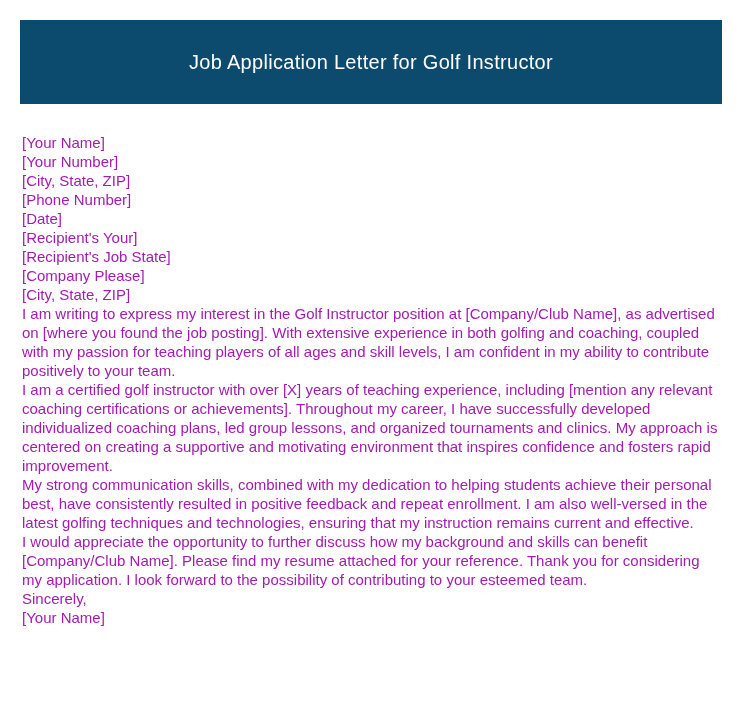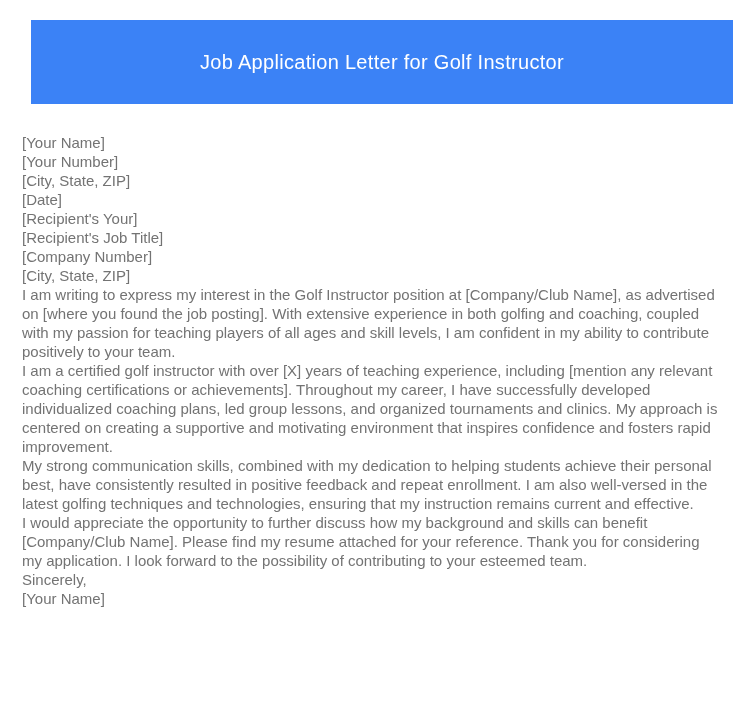--- a/index.html
+++ b/index.html
@@ -14,40 +14,39 @@
     height: 724px;
     background: #ffffff;
     overflow: hidden;
   }
   .banner {
     position: absolute;
     left: 20px;
     top: 20px;
     width: 702px;
     height: 84px;
-    background: #3b82f6;
+    background: #0c4a6e;
     display: flex;
     align-items: center;
     justify-content: center;
-    margin-left: 11px;
   }
   .banner h1 {
     margin: 0;
     color: #ffffff;
     font-size: 20px;
     font-weight: 500;
     letter-spacing: 0.3px;
     white-space: nowrap;
   }
   .letter {
     position: absolute;
     left: 22px;
     top: 133px;
     width: 700px;
-    color: #737373;
+    color: #a21caf;
     font-size: 15px;
     line-height: 19px;
     text-align: left;
   }
   .letter p,
   .letter div {
     margin: 0;
     padding: 0;
   }
 </style>
@@ -57,25 +56,26 @@
 <div class="page">
 
   <header class="banner">
     <h1>Job Application Letter for Golf Instructor</h1>
   </header>
 
   <main class="letter">
     <div>[Your Name]</div>
     <div>[Your Number]</div>
     <div>[City, State, ZIP]</div>
+    <div>[Phone Number]</div>
     <div>[Date]</div>
 
     <div>[Recipient's Your]</div>
-    <div>[Recipient's Job Title]</div>
-    <div>[Company Number]</div>
+    <div>[Recipient's Job State]</div>
+    <div>[Company Please]</div>
     <div>[City, State, ZIP]</div>
 
 
     <p>I am writing to express my interest in the Golf Instructor position at [Company/Club Name], as advertised on [where you found the job posting]. With extensive experience in both golfing and coaching, coupled with my passion for teaching players of all ages and skill levels, I am confident in my ability to contribute positively to your team.</p>
     <p>I am a certified golf instructor with over [X] years of teaching experience, including [mention any relevant coaching certifications or achievements]. Throughout my career, I have successfully developed individualized coaching plans, led group lessons, and organized tournaments and clinics. My approach is centered on creating a supportive and motivating environment that inspires confidence and fosters rapid improvement.</p>
     <p>My strong communication skills, combined with my dedication to helping students achieve their personal best, have consistently resulted in positive feedback and repeat enrollment. I am also well-versed in the latest golfing techniques and technologies, ensuring that my instruction remains current and effective.</p>
     <p>I would appreciate the opportunity to further discuss how my background and skills can benefit [Company/Club Name]. Please find my resume attached for your reference. Thank you for considering my application. I look forward to the possibility of contributing to your esteemed team.</p>
 
     <div>Sincerely,</div>
     <div>[Your Name]</div>

